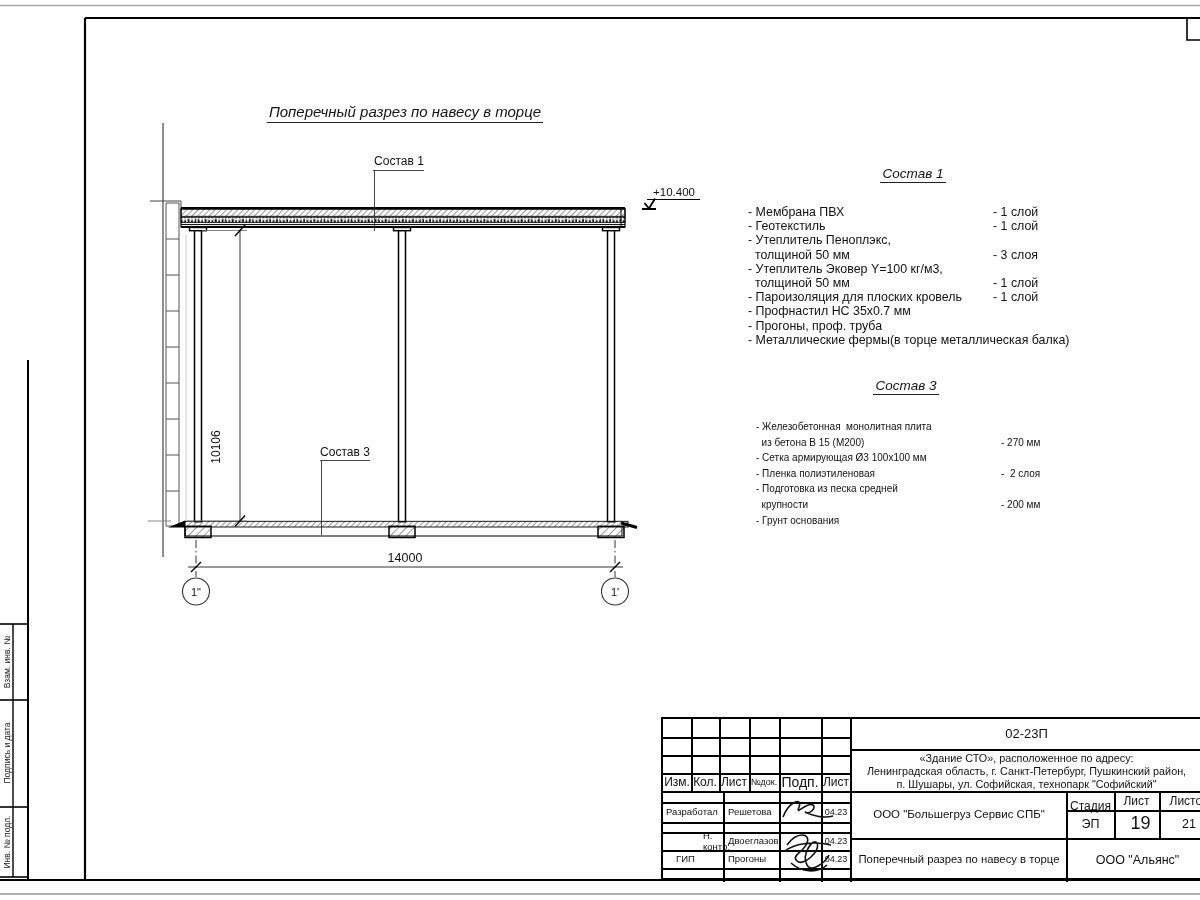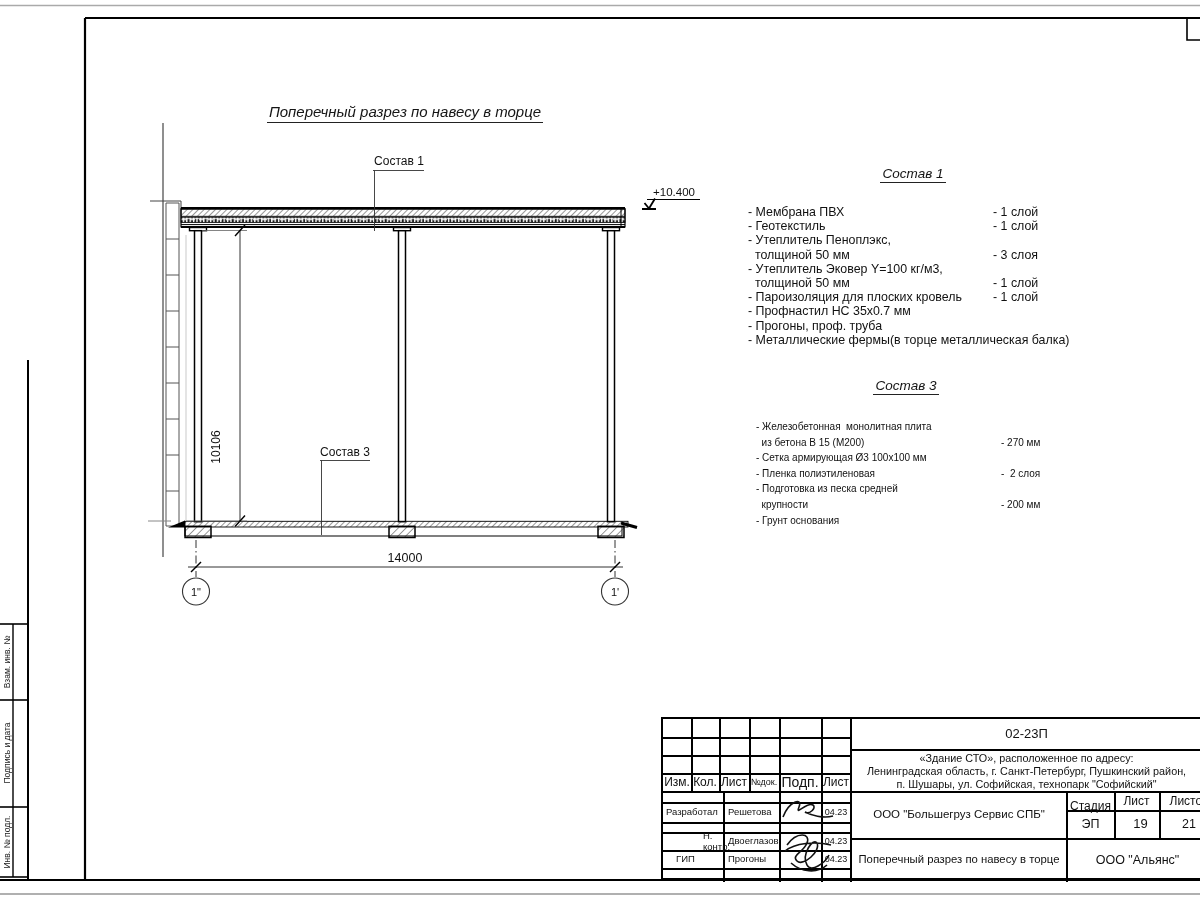--- a/index.html
+++ b/index.html
@@ -318,21 +318,21 @@
     <div style="position:absolute;left:188px;top:33px;width:351px;height:40px;text-align:center;font-size:10.8px;line-height:13px;">
       <div>«Здание СТО», расположенное по адресу:</div>
       <div>Ленинградская область, г. Санкт-Петербург, Пушкинский район,</div>
       <div>п. Шушары, ул. Софийская, технопарк "Софийский"</div>
     </div>
     <div class="tbc" style="left:188px;top:73px;width:216px;height:46px;font-size:11.5px;">ООО "Большегруз Сервис СПБ"</div>
     <div class="tbc" style="left:404px;top:73px;width:47px;height:29px;font-size:12px;">Стадия</div>
     <div class="tbc" style="left:451px;top:73px;width:45px;height:18px;font-size:12px;">Лист</div>
     <div class="tbc" style="left:496px;top:73px;width:60px;height:18px;font-size:12px;">Листов</div>
     <div class="tbc" style="left:404px;top:91px;width:47px;height:28px;font-size:12.5px;">ЭП</div>
-    <div class="tbc" style="left:451px;top:91px;width:53px;height:28px;font-size:13px;text-align:center;">19</div>
+    <div class="tbc" style="left:451px;top:91px;width:53px;height:28px;font-size:18px;text-align:center;">19</div>
     <div class="tbc" style="left:496px;top:91px;width:60px;height:28px;font-size:12.5px;">21</div>
     <div class="tbc" style="left:188px;top:119px;width:216px;height:44px;font-size:11.3px;">Поперечный разрез по навесу в торце</div>
     <div class="tbc" style="left:404px;top:119px;width:141px;height:44px;font-size:12.5px;">ООО "Альянс"</div>
 
     <svg width="74" height="90" viewBox="0 0 74 90" style="position:absolute;left:112px;top:74px;">
       <path d="M8,24 C14,8 28,4 24,14 C20,24 32,8 38,12 C42,15 34,22 30,19 C36,22 48,26 58,23" fill="none" stroke="#111" stroke-width="1.6"></path>
       <path d="M12,52 C22,38 36,40 32,50 C28,60 16,62 22,68 C28,74 46,58 42,50 C38,44 26,62 32,72 C36,80 50,70 54,62 M16,70 C26,79 42,81 52,72 M10,58 C20,50 40,48 56,52" fill="none" stroke="#111" stroke-width="1.6"></path>
     </svg>
   </div>
 

